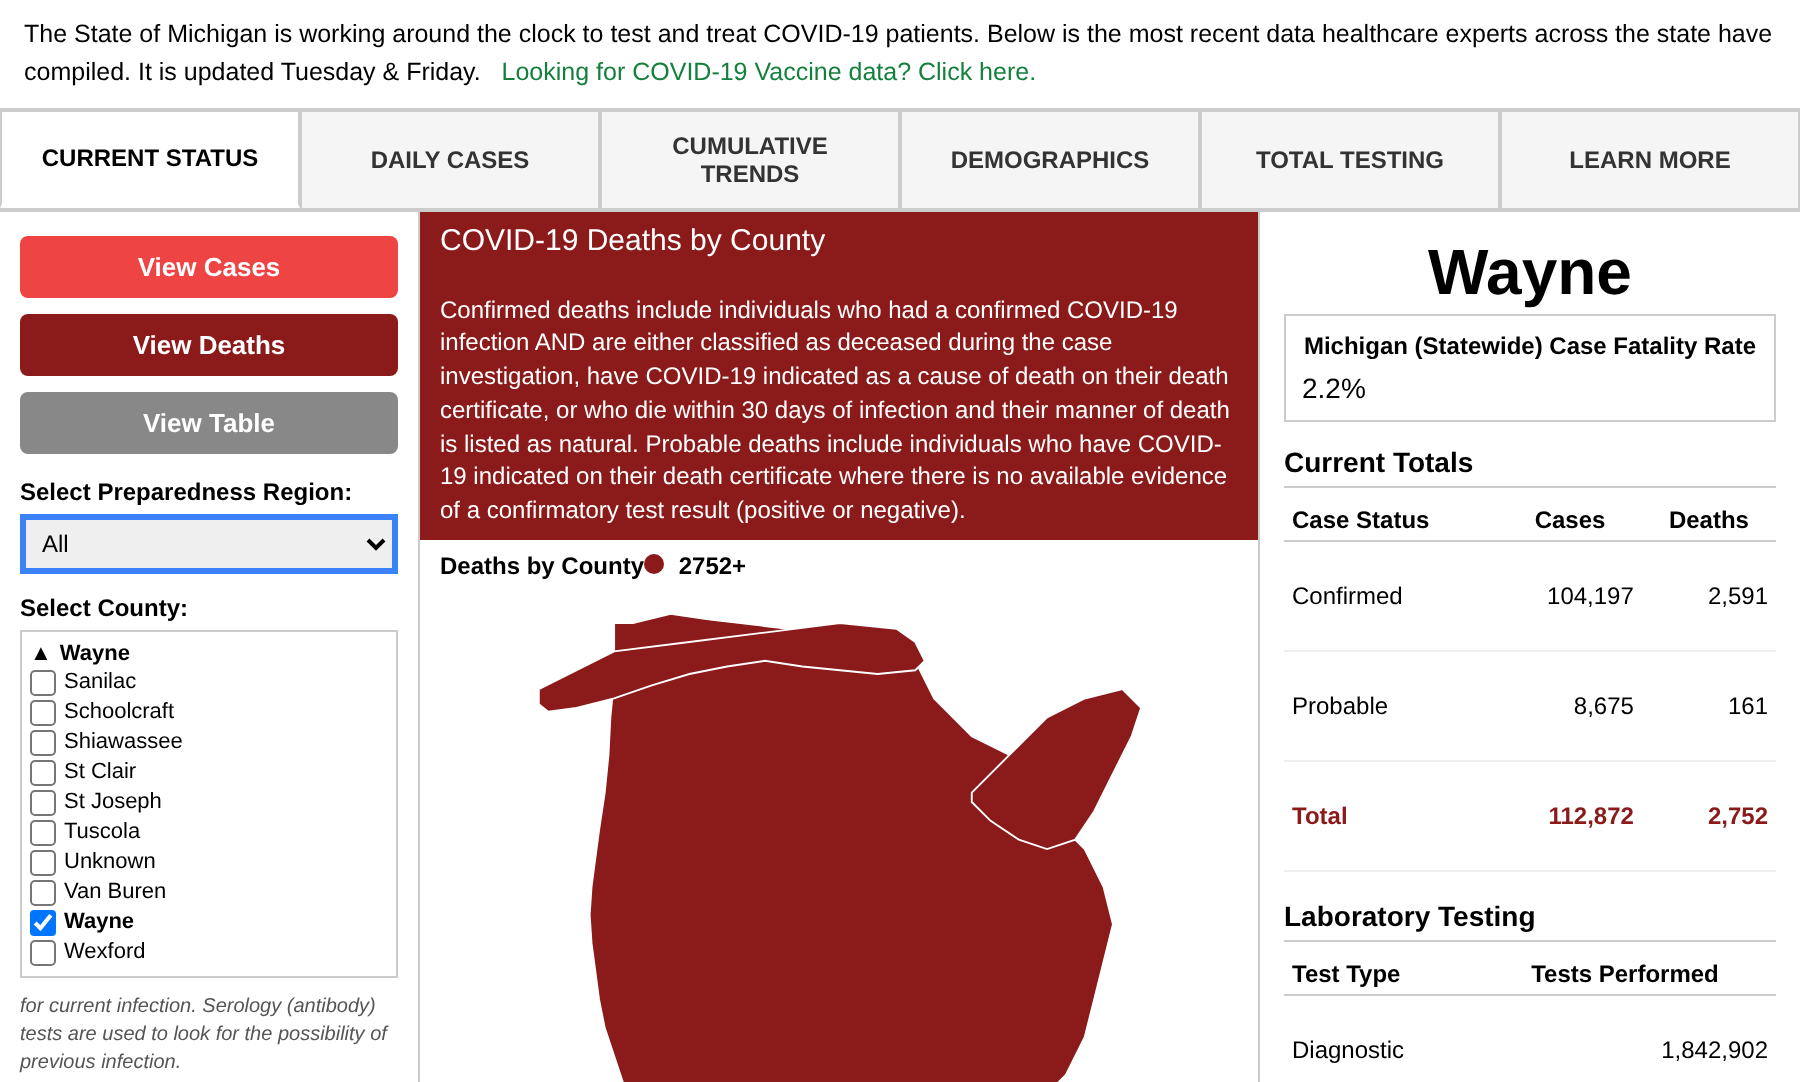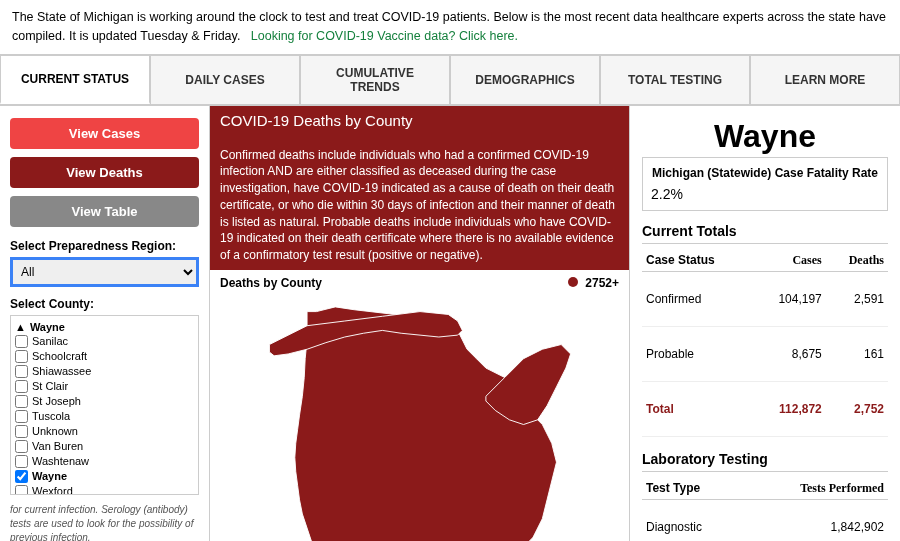--- a/index.html
+++ b/index.html
@@ -156,21 +156,20 @@
     .map-header p {
       font-size: 12px;
       line-height: 1.4;
     }
     .map-title-bar {
       padding: 6px 10px;
       font-size: 12px;
       font-weight: bold;
       display: flex;
       align-items: center;
-      justify-content: space-between;
     }
     .map-legend-dot {
       width: 10px;
       height: 10px;
       border-radius: 50%;
       background: #8b1a1a;
       display: inline-block;
       margin-right: 4px;
     }
     .map-container {
@@ -241,22 +240,21 @@
       border-bottom: 1px solid #eee;
     }
     .data-table td:not(:first-child) {
       text-align: right;
     }
     .data-table tr.total-row td {
       font-weight: bold;
       color: #8b1a1a;
     }
     .data-table th:not(:first-child) {
-      text-align: right;
-      font-family: Liberation Serif, serif;
+      text-align: center;
     }
   </style>
 </head>
 <body>
 
 <div class="top-banner">
   <span>The State of Michigan is working around the clock to test and treat COVID-19 patients. Below is the most recent data healthcare experts across the state have compiled. It is updated Tuesday &amp; Friday.</span>
   &nbsp;&nbsp;<a href="#">Looking for COVID-19 Vaccine data?  Click here.</a>
 </div>
 
@@ -311,24 +309,20 @@
         <input type="checkbox" style=""> 
           <span>Tuscola</span>
       </div>
       <div class="county-item">
         <input type="checkbox" style=""> 
           <span>Unknown</span>
       </div>
       <div class="county-item">
         <input type="checkbox" style=""> 
           <span>Van Buren</span>
-      </div>
-      <div class="county-item">
-        <input type="checkbox" style=""> 
-          <span>Washtenaw</span>
       </div>
       <div class="county-item">
         <input type="checkbox" checked="" style=""> 
           <span style="font-weight:bold;">Wayne</span>
       </div>
       <div class="county-item">
         <input type="checkbox" style=""> 
           <span>Wexford</span>
       </div>
     </div>

